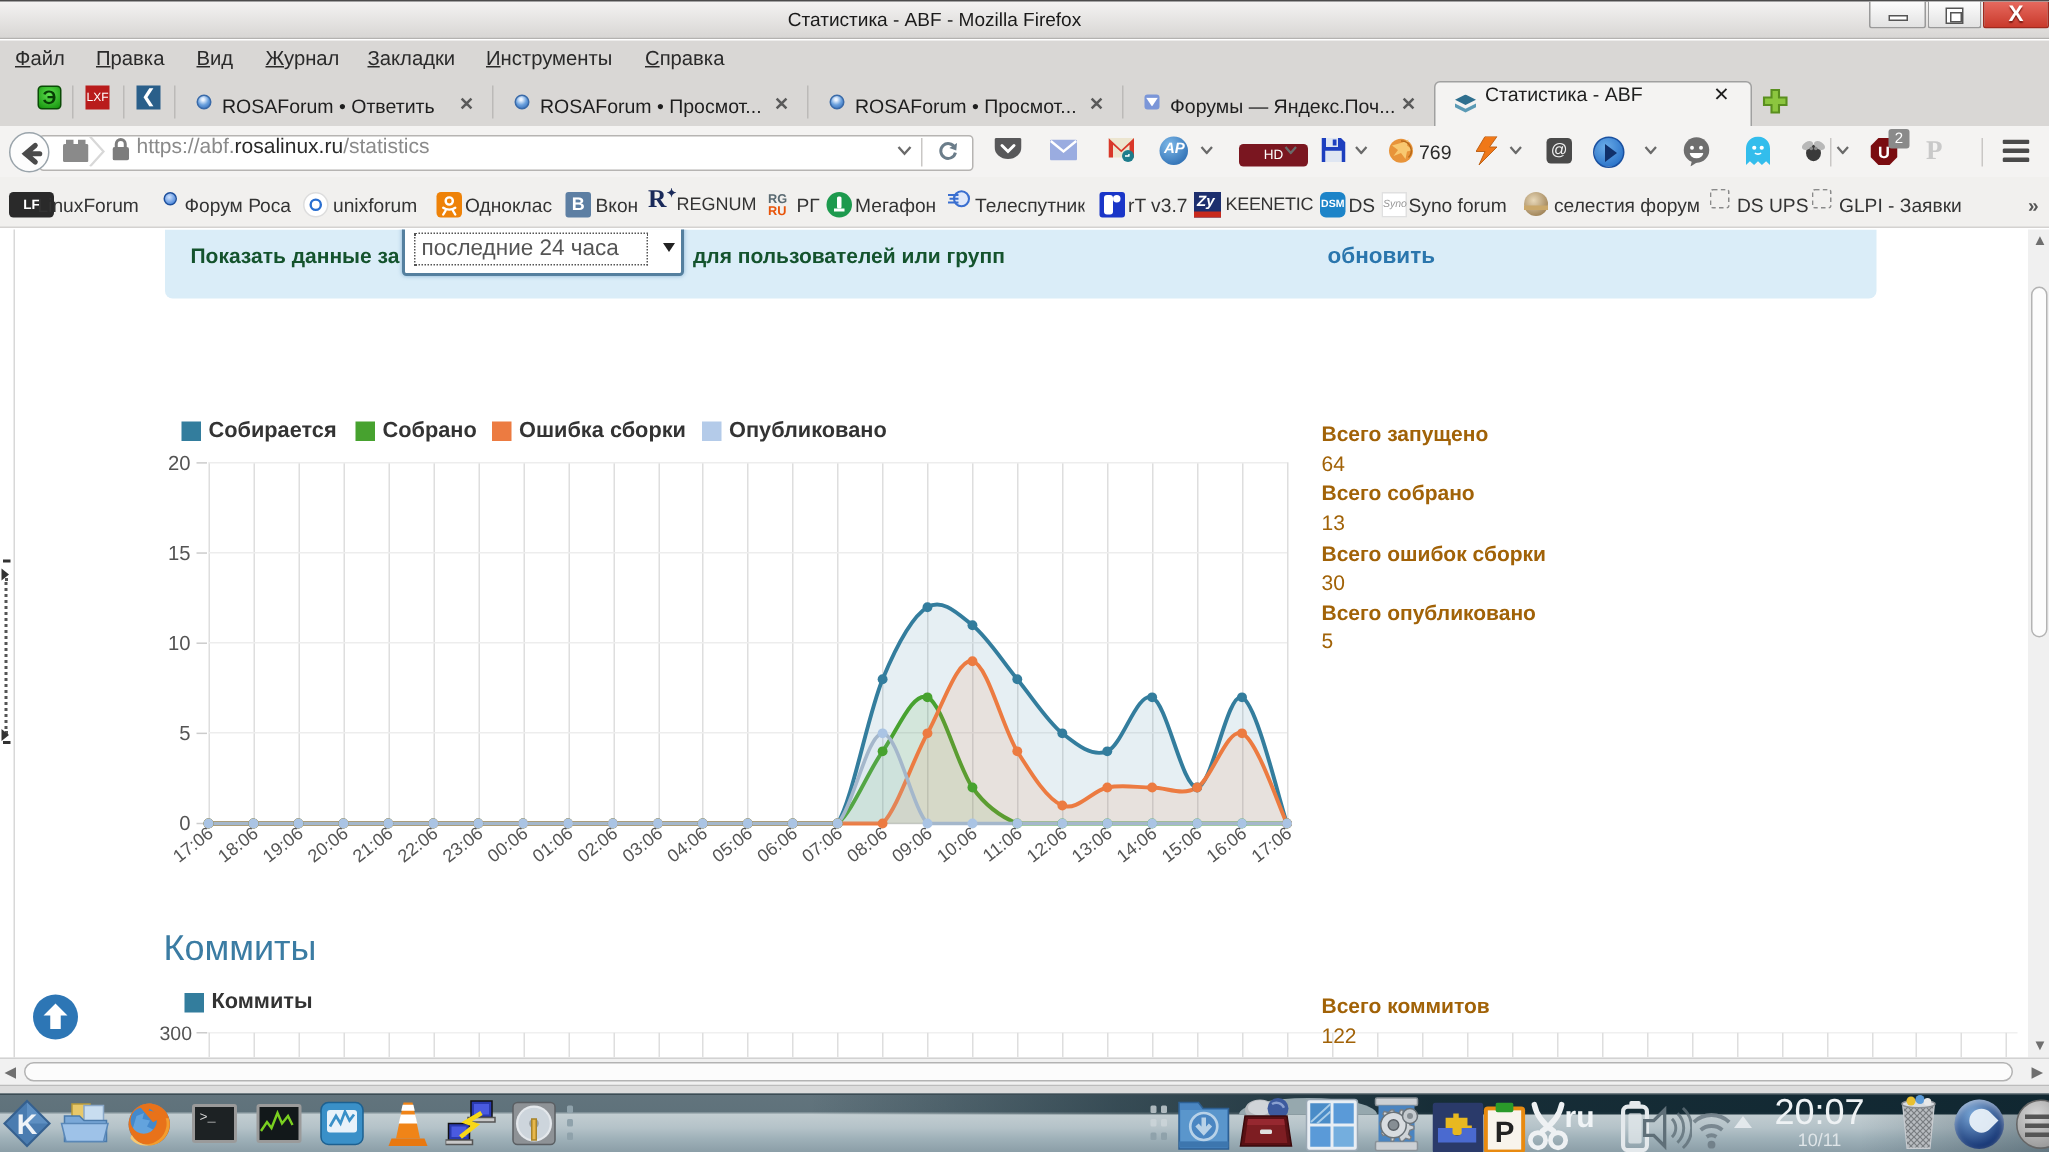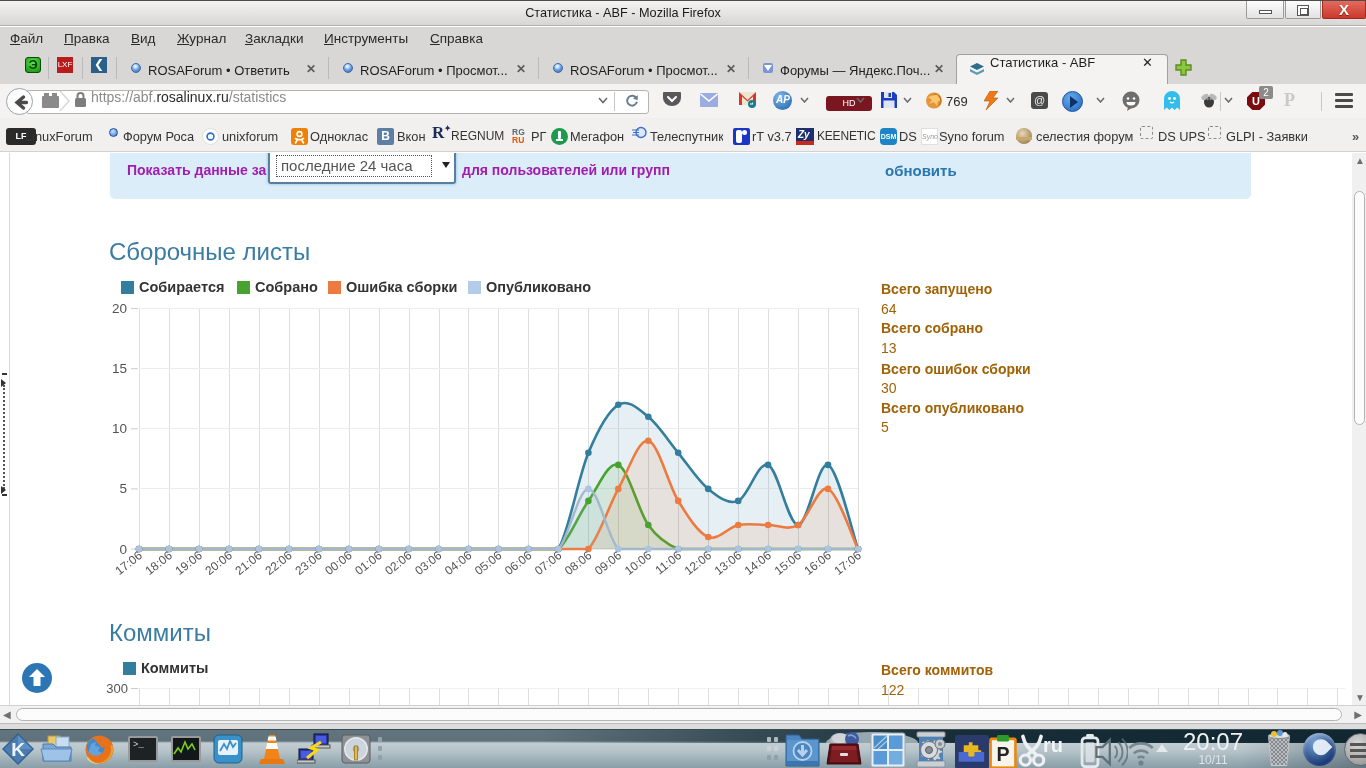--- a/index.html
+++ b/index.html
@@ -39,21 +39,21 @@
 #urltext { position:absolute; left:91px; top:5px; font-size:14px; color:#8a8a8a; }
 #urltext b { color:#2a2a2a; font-weight:normal; }
 .navico { position:absolute; top:8px; }
 
 #bookmarks { position:absolute; left:0; top:118px; width:1366px; height:34px; background:#f1f0ee; border-bottom:1px solid #d4d2d0; font-size:12.8px; color:#333; }
 .bm { position:absolute; top:11px; white-space:nowrap; }
 .bmi { position:absolute; top:10px; }
 
 #content { position:absolute; left:0; top:153px; width:1352px; height:552px; background:#fff; overflow:hidden; }
 #filterbar { position:absolute; left:110px; top:0px; width:1141px; height:46px; background:#daedf8; border-radius:0 0 5px 5px; font-size:14px; }
-#filterbar .lab { color:#a21caf; font-weight:bold; position:absolute; top:9px; }
+#filterbar .lab { color:#14532d; font-weight:bold; position:absolute; top:9px; }
 h2.sec { position:absolute; font-size:24px; font-weight:normal; color:#3b7ca3; }
 .legend-sq { position:absolute; width:13px; height:13px; }
 .legtxt { position:absolute; font-size:14.5px; font-weight:bold; color:#333; }
 .stat { position:absolute; left:881px; font-size:14px; color:#a16207; white-space:nowrap; }
 .stat b { font-weight:bold; }
 .ylab { position:absolute; font-size:13px; color:#545454; width:28px; text-align:right; }
 
 #vscroll { position:absolute; left:1352px; top:153px; width:14px; height:552px; background:#f0f0f0; }
 #vthumb { position:absolute; left:1.5px; top:38px; width:11px; height:234px; background:#fcfcfc; border:1px solid #b3b3b3; border-radius:6px; }
 #hscroll { position:absolute; left:0; top:705px; width:1366px; height:18px; background:#f1f1f1; border-top:1px solid #d2d2d2; }
@@ -353,21 +353,20 @@
     <span class="lab" style="left:17px">Показать данные за</span>
     <div style="position:absolute;left:158px;top:-7px;width:188px;height:38px;background:#fff;border:2px solid #55809f;border-radius:3px;box-shadow:0 0 3px rgba(80,140,190,.6);">
       <span style="position:absolute;left:6px;top:7px;right:22px;bottom:5px;border:1px dotted #555;"></span>
       <span style="position:absolute;left:11px;top:9px;font-size:15px;color:#555;">последние 24 часа</span>
       <span style="position:absolute;right:4px;top:14px;width:0;height:0;border-top:6px solid #222;border-left:4.5px solid transparent;border-right:4.5px solid transparent;"></span>
     </div>
     <span class="lab" style="left:352px">для пользователей или групп</span>
     <span class="lab" style="left:775px;font-size:15px;color:#2a76ad;">обновить</span>
   </div>
 
-  <h2 class="sec" style="left:109px;top:85px;">Сборочные листы</h2>
 
   <div class="legend-sq" style="left:121px;top:128px;background:#337d9d"></div>
   <div class="legtxt" style="left:139px;top:126px;">Собирается</div>
   <div class="legend-sq" style="left:237px;top:128px;background:#47a22f"></div>
   <div class="legtxt" style="left:255px;top:126px;">Собрано</div>
   <div class="legend-sq" style="left:328px;top:128px;background:#ec7b41"></div>
   <div class="legtxt" style="left:346px;top:126px;">Ошибка сборки</div>
   <div class="legend-sq" style="left:468px;top:128px;background:#b4cbe9"></div>
   <div class="legtxt" style="left:486px;top:126px;">Опубликовано</div>
 

